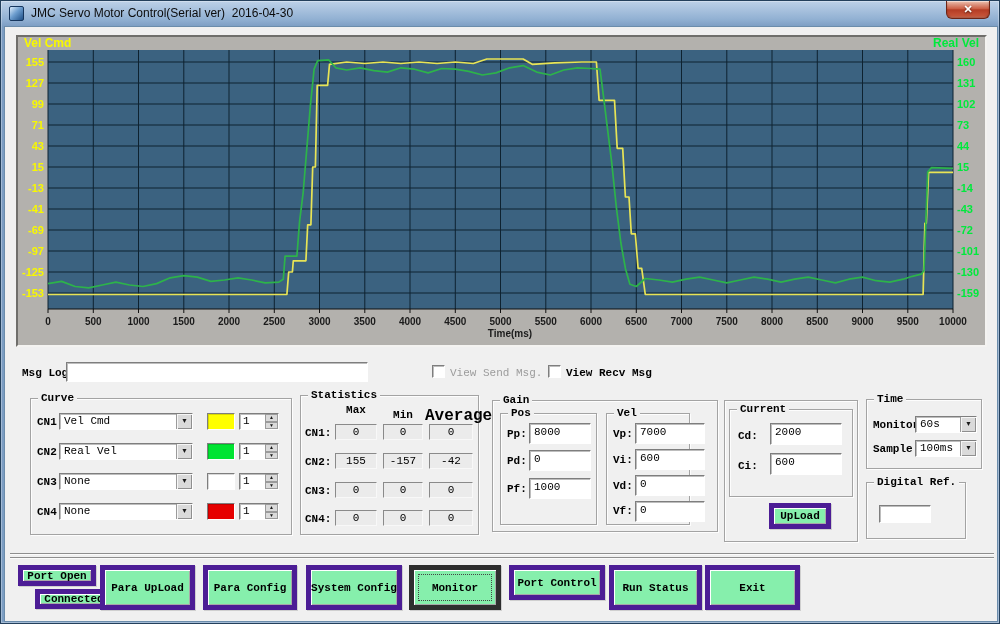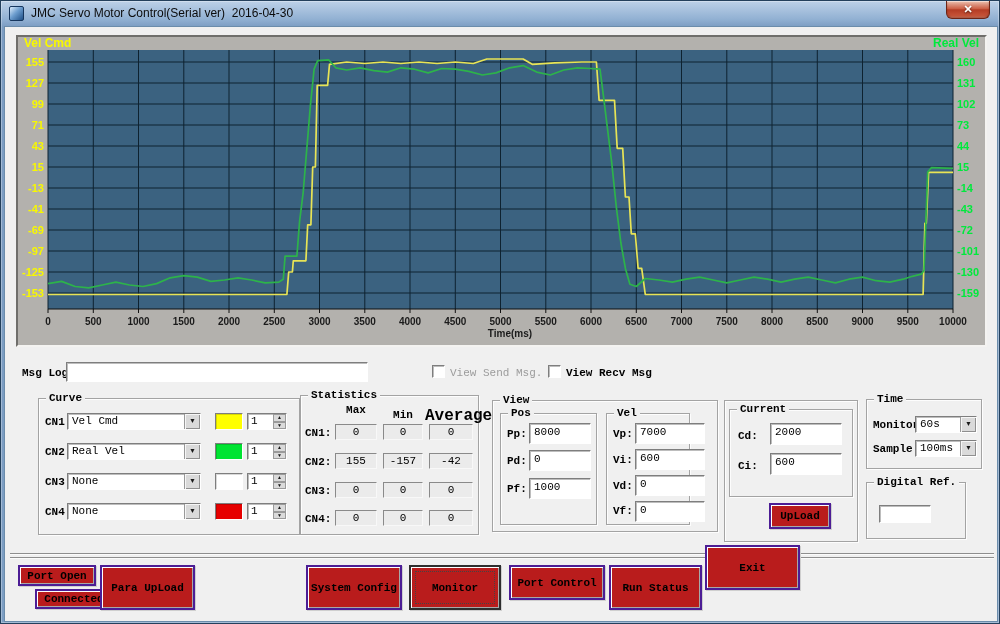--- a/index.html
+++ b/index.html
@@ -43,21 +43,21 @@
   .swatch{position:absolute;border:1px solid;border-color:#7e7e7e #fff #fff #7e7e7e;box-shadow:inset 1px 1px 0 rgba(0,0,0,.15)}
   .spin{position:absolute;display:flex;background:#fff;border:1px solid;border-color:#7e7e7e #fff #fff #7e7e7e;box-shadow:inset 1px 1px 0 #bdbdbd}
   .sp-val{flex:1;font:11px/14px "Liberation Mono",monospace;padding-left:3px}
   .sp-btns{width:13px;display:flex;flex-direction:column}
   .sp-b{flex:1;background:#dadada;border:1px solid #9a9a9a;text-align:center;color:#1a1a1a;cursor:pointer;font:5px/5px "Liberation Sans",sans-serif}
   .sp-b.up::after{content:"\25B2"}
   .sp-b.dn::after{content:"\25BC"}
   .cb{position:absolute;width:13px;height:13px;background:#fff;border:1px solid;border-color:#7e7e7e #fff #fff #7e7e7e;box-shadow:inset 1px 1px 0 #bdbdbd;cursor:pointer}
   .statbox{position:absolute;background:#ebebeb;border:1px solid;border-color:#8a8a8a #f8f8f8 #f8f8f8 #8a8a8a;
     font:11px "Liberation Mono",monospace;text-align:center;line-height:14px}
-  .btn{position:absolute;background:#b91c1c;border:2px solid #4c1d95;color:#000;cursor:pointer;
+  .btn{position:absolute;background:#86efac;border:5px solid #4c1d95;color:#000;cursor:pointer;
     box-shadow:inset 1px 1px 0 #fff,inset -1px -1px 0 #a8a8a8,1px 1px 0 #cfcfcf;
     font:bold 11px "Liberation Mono",monospace;display:flex;align-items:center;justify-content:center;white-space:nowrap}
   .btn.focused{border-color:#2e2e2e}
   .btn.focused::after{content:"";position:absolute;left:4px;top:4px;right:4px;bottom:4px;border:1px dotted #444}
   .groove{position:absolute;height:2px;border-top:1px solid #8e8e8e;border-bottom:1px solid #fbfbfb}
 </style>
 </head>
 <body>
 
 <div class="window">
@@ -182,21 +182,21 @@
         </svg>
     </div>
 
     <span class="lbl" style="left:17px;top:340px">Msg Log:</span>
     <input class="sunken" style="left: 61px; top: 335px; width: 302px; height: 20px;" value="">
     <span class="cb" style="left:427px;top:338px"></span>
     <span class="lbl dis" style="left:445px;top:340px">View Send Msg.</span>
     <span class="cb" style="left:543px;top:338px"></span>
     <span class="lbl" style="left:561px;top:340px">View Recv Msg</span>
 
-    <div class="groupbox" style="left:33px;top:371px;width:262px;height:137px">
+    <div class="groupbox" style="left:25px;top:371px;width:262px;height:137px">
       <span class="gb-title">Curve</span>
       <span class="lbl" style="left:6px;top:17px">CN1:</span>
       <div class="dd" style="left:28px;top:14px;width:134px;height:17px">
           <span class="dd-val">Vel Cmd</span>
           <span class="dd-btn"></span>
         </div>
       <span class="swatch" style="left: 176px; top: 14px; width: 28px; height: 17px; background: rgb(255, 255, 0);"></span>
       <div class="spin" style="left:208px;top:14px;width:40px;height:17px">
           <span class="sp-val">1</span>
           <span class="sp-btns">
@@ -269,21 +269,21 @@
       <span class="statbox" style="left:82px;top:86px;width:40px;height:16px">0</span>
       <span class="statbox" style="left:128px;top:86px;width:44px;height:16px">0</span>
 
       <span class="lbl" style="left:4px;top:117px">CN4:</span>
       <span class="statbox" style="left:34px;top:114px;width:42px;height:16px">0</span>
       <span class="statbox" style="left:82px;top:114px;width:40px;height:16px">0</span>
       <span class="statbox" style="left:128px;top:114px;width:44px;height:16px">0</span>
     </div>
 
     <div class="groupbox" style="left:487px;top:373px;width:226px;height:132px">
-      <span class="gb-title">View</span>
+      <span class="gb-title">Gain</span>
       <div class="groupbox" style="left:7px;top:12px;width:97px;height:112px">
         <span class="gb-title">Pos</span>
         <span class="lbl" style="left:6px;top:14px">Pp:</span>
         <div class="sunken fld" style="left:28px;top:9px;width:62px;height:21px">8000</div>
         <span class="lbl" style="left:6px;top:41px">Pd:</span>
         <div class="sunken fld" style="left:28px;top:36px;width:62px;height:21px">0</div>
         <span class="lbl" style="left:6px;top:69px">Pf:</span>
         <div class="sunken fld" style="left:28px;top:64px;width:62px;height:21px">1000</div>
       </div>
       <div class="groupbox" style="left:113px;top:12px;width:84px;height:112px">
@@ -328,19 +328,20 @@
       <span class="gb-title">Digital Ref.</span>
       <input class="sunken" style="left: 12px; top: 22px; width: 52px; height: 18px;" value="">
     </div>
 
     <div class="groove" style="left:5px;top:526px;width:984px"></div>
     <div class="groove" style="left:5px;top:530px;width:984px"></div>
 
     <div class="btn" style="left:13px;top:538px;width:78px;height:21px">Port Open</div>
     <div class="btn" style="left:30px;top:562px;width:78px;height:20px">Connected</div>
     <div class="btn" style="left:95px;top:538px;width:95px;height:45px">Para UpLoad</div>
+    <div class="btn" style="left:198px;top:538px;width:94px;height:45px">Para Config</div>
     <div class="btn" style="left:301px;top:538px;width:96px;height:45px">System Config</div>
     <div class="btn focused" style="left:404px;top:538px;width:92px;height:45px">Monitor</div>
     <div class="btn" style="left:504px;top:538px;width:96px;height:35px">Port Control</div>
     <div class="btn" style="left:604px;top:538px;width:93px;height:45px">Run Status</div>
-    <div class="btn" style="left:700px;top:518px;width:95px;height:45px">Exit</div>
+    <div class="btn" style="left:700px;top:538px;width:95px;height:45px">Exit</div>
   </div>
 </div>
 
 </body></html>

